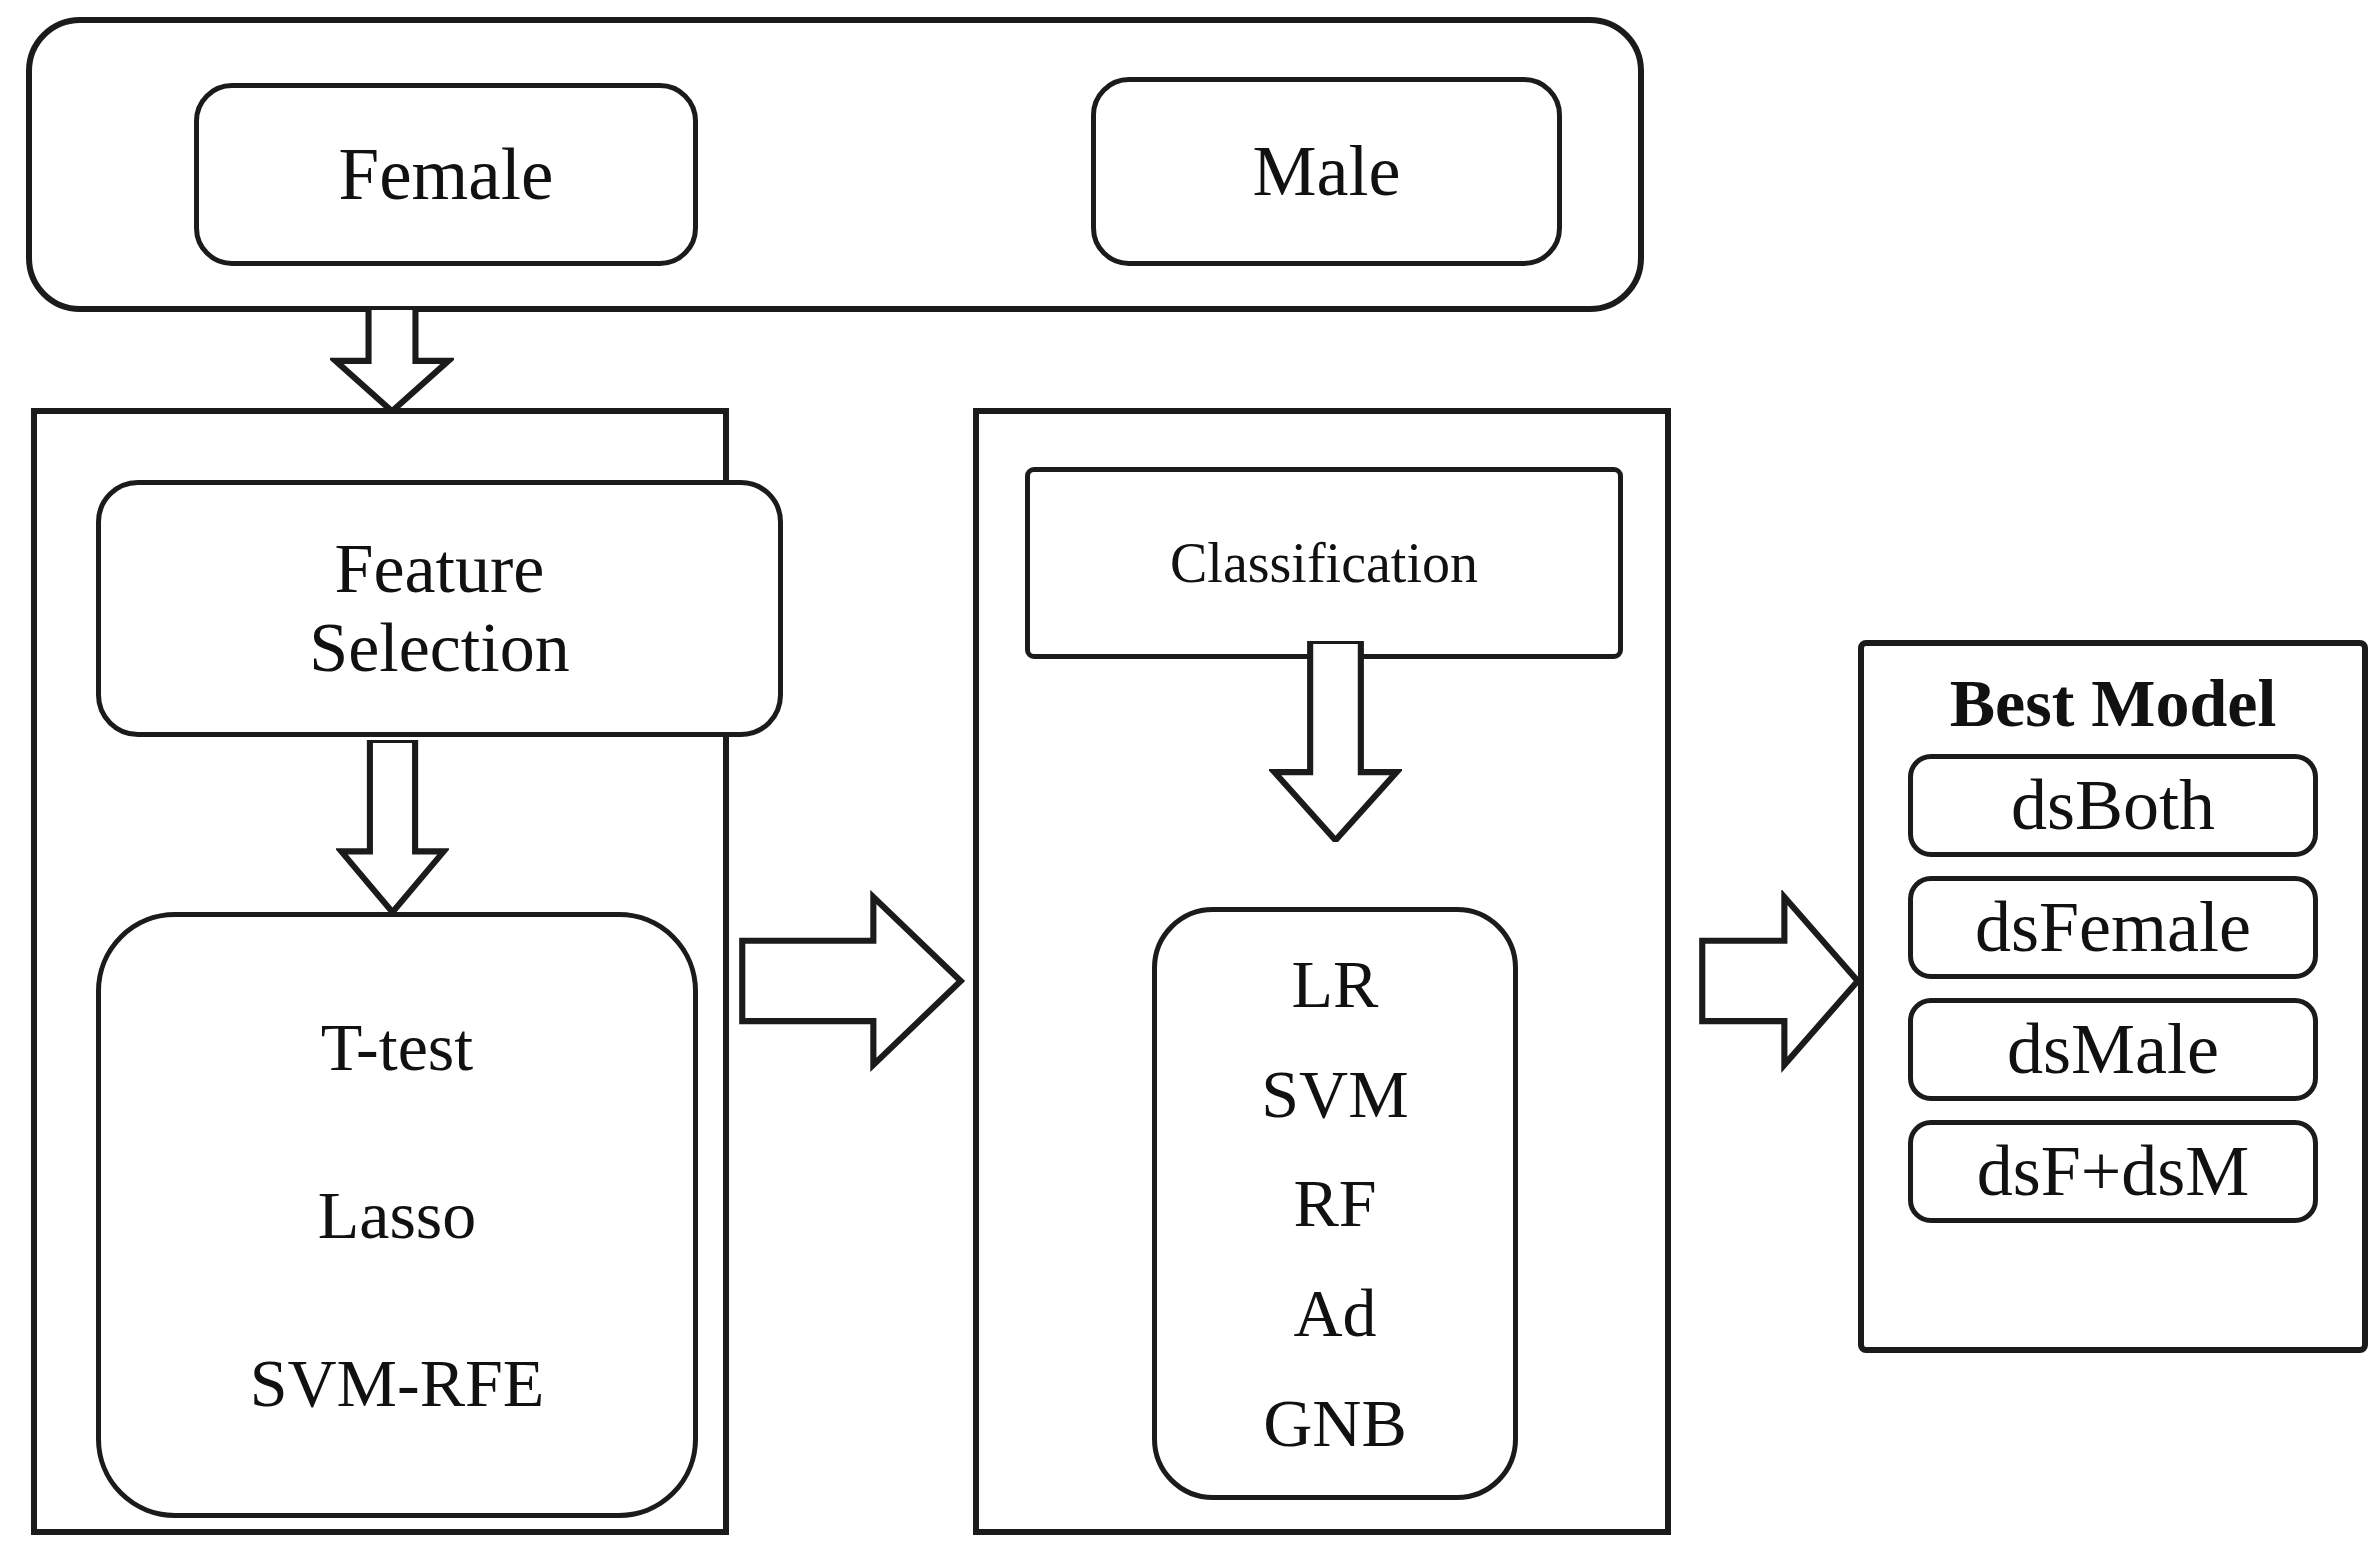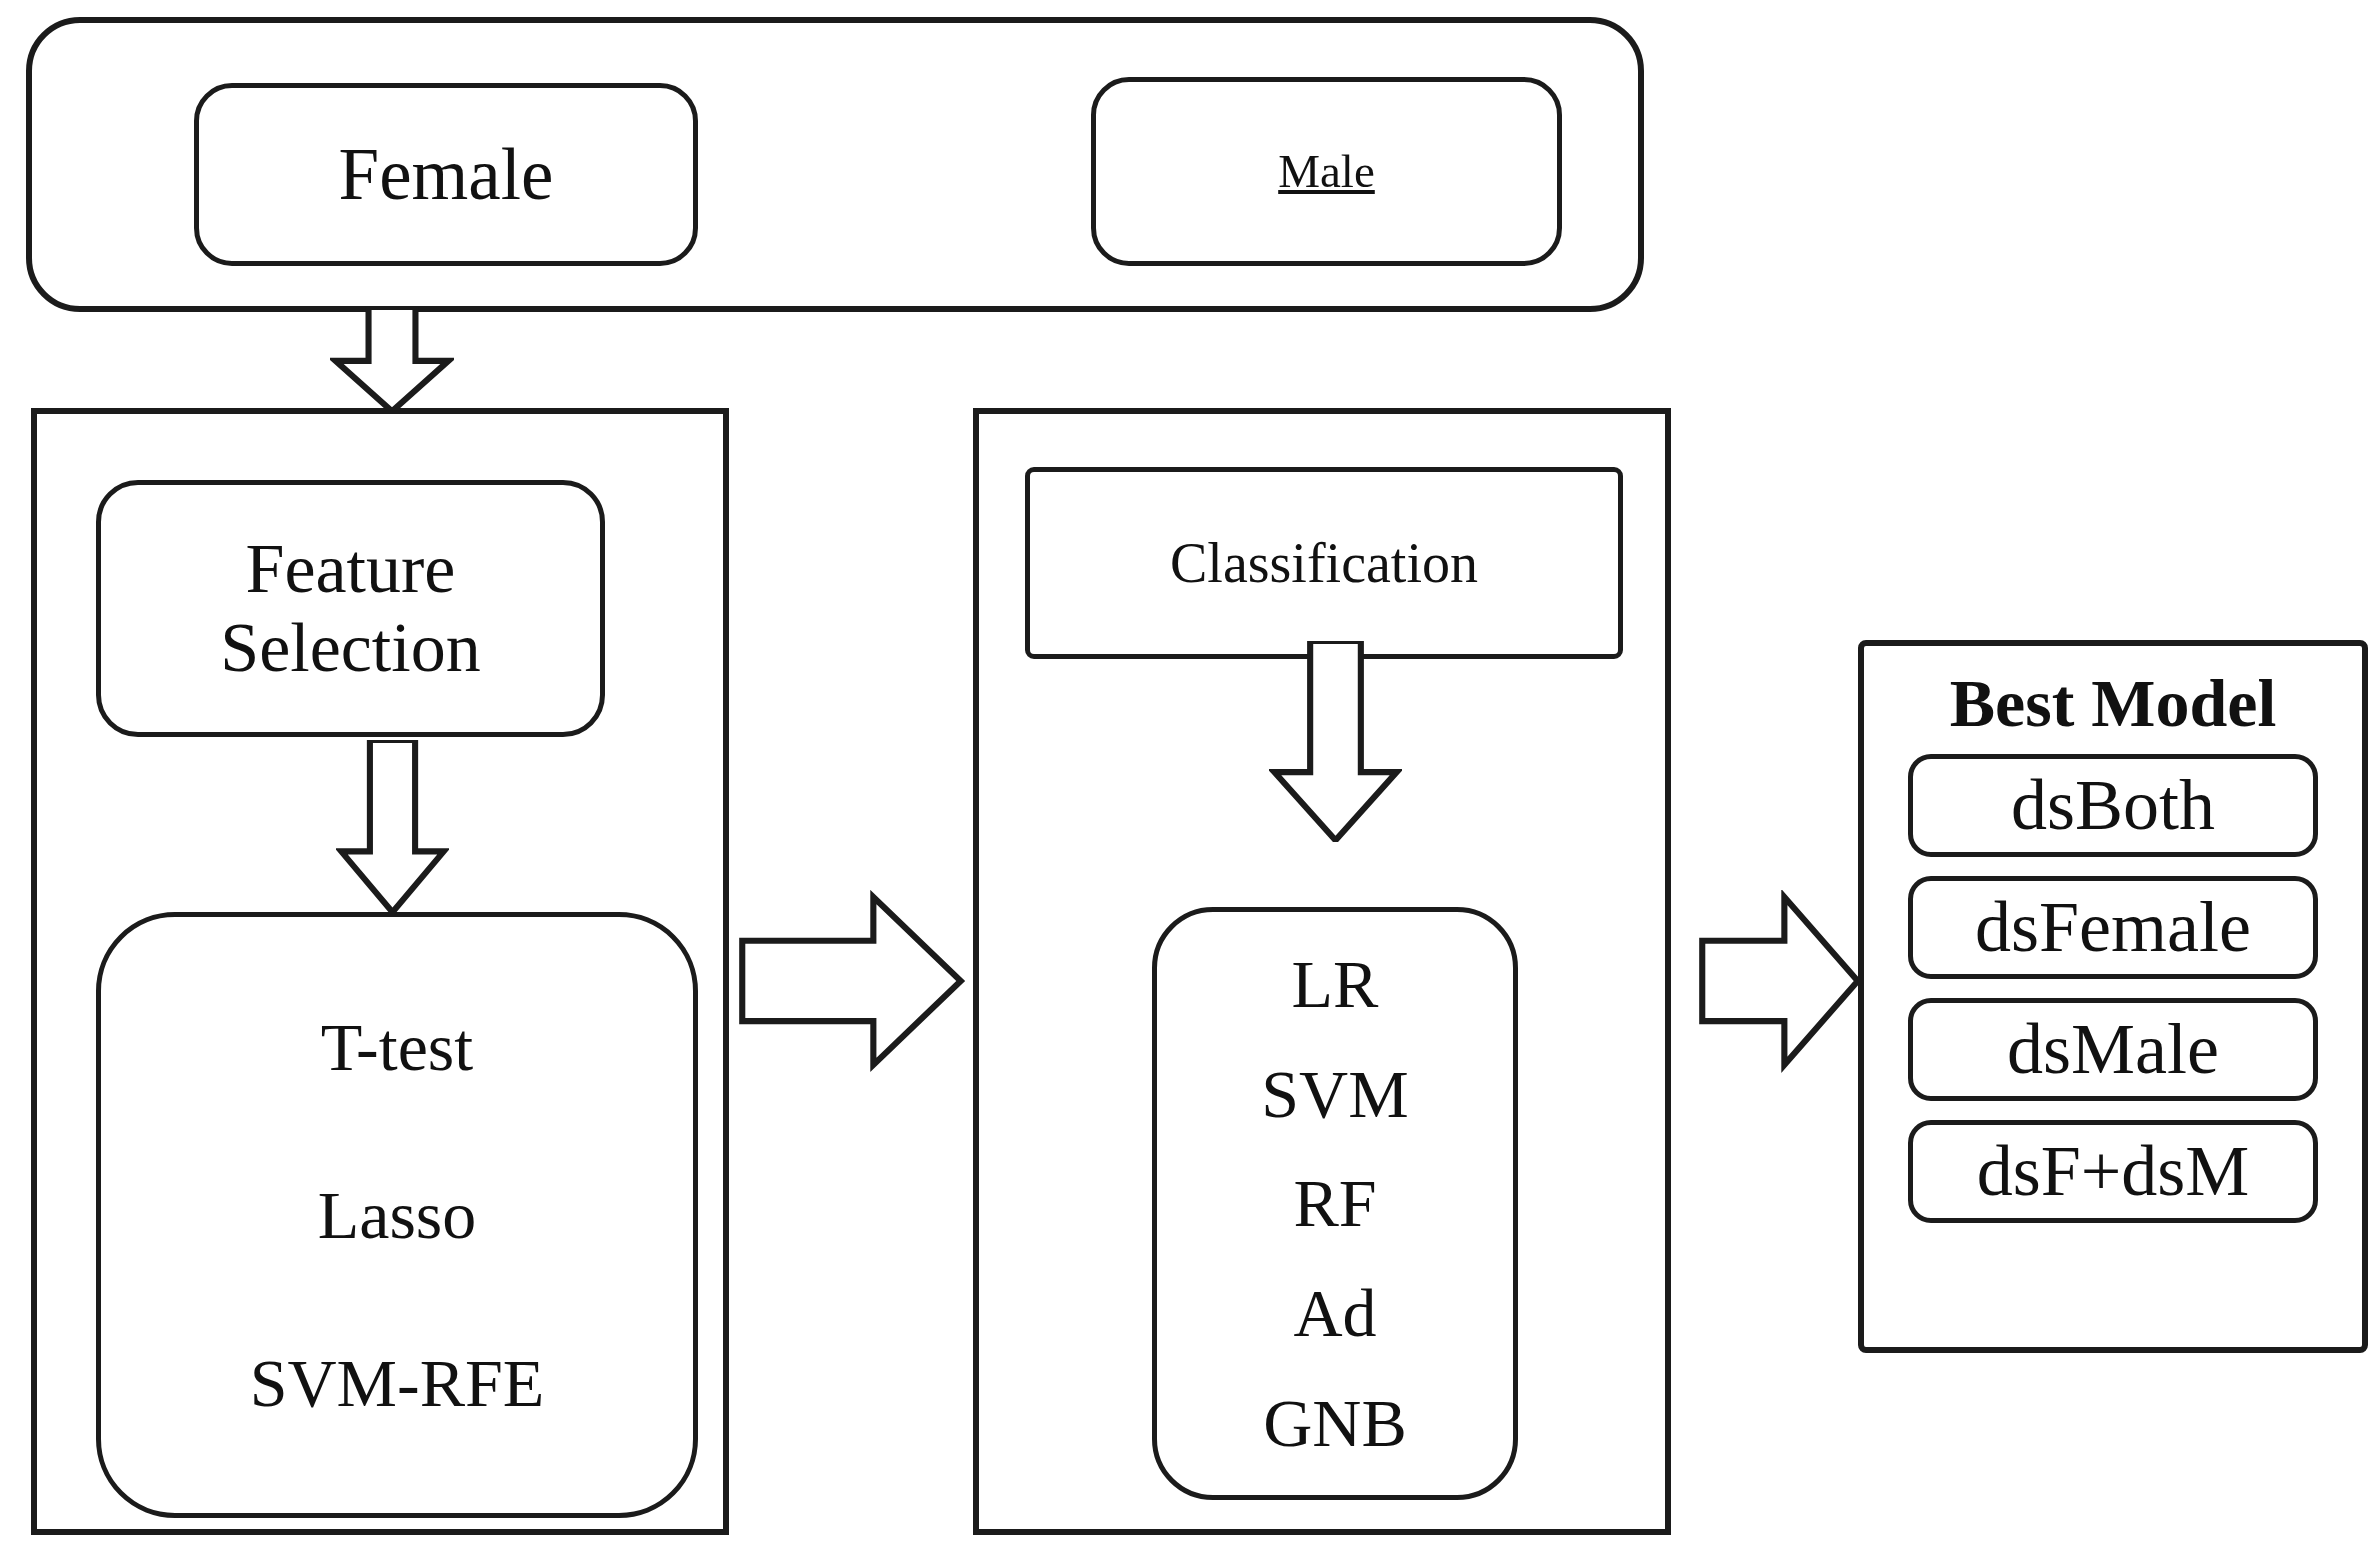--- a/index.html
+++ b/index.html
@@ -45,33 +45,32 @@
   #female-box {
     left: 194px; top: 83px;
     width: 504px; height: 183px;
     border-radius: 38px;
     font-size: 73px;
   }
   #male-box {
     left: 1091px; top: 77px;
     width: 471px; height: 189px;
     border-radius: 38px;
-    font-size: 47px;
-    text-decoration: underline;
+    font-size: 72px;
   }
 
   #left-column {
     left: 30.5px; top: 408px;
     width: 698px; height: 1127px;
     border-width: 6.1px;
     border-radius: 0;
   }
   #feature-selection-box {
     left: 96px; top: 480px;
-    width: 509px; height: 257px;
+    width: 687px; height: 257px;
     border-radius: 42px;
     font-size: 70px;
   }
   #fs-methods-box {
     left: 96px; top: 912px;
     width: 602px; height: 606px;
     border-radius: 79px;
     font-size: 68px;
     flex-direction: column;
     justify-content: space-evenly;

